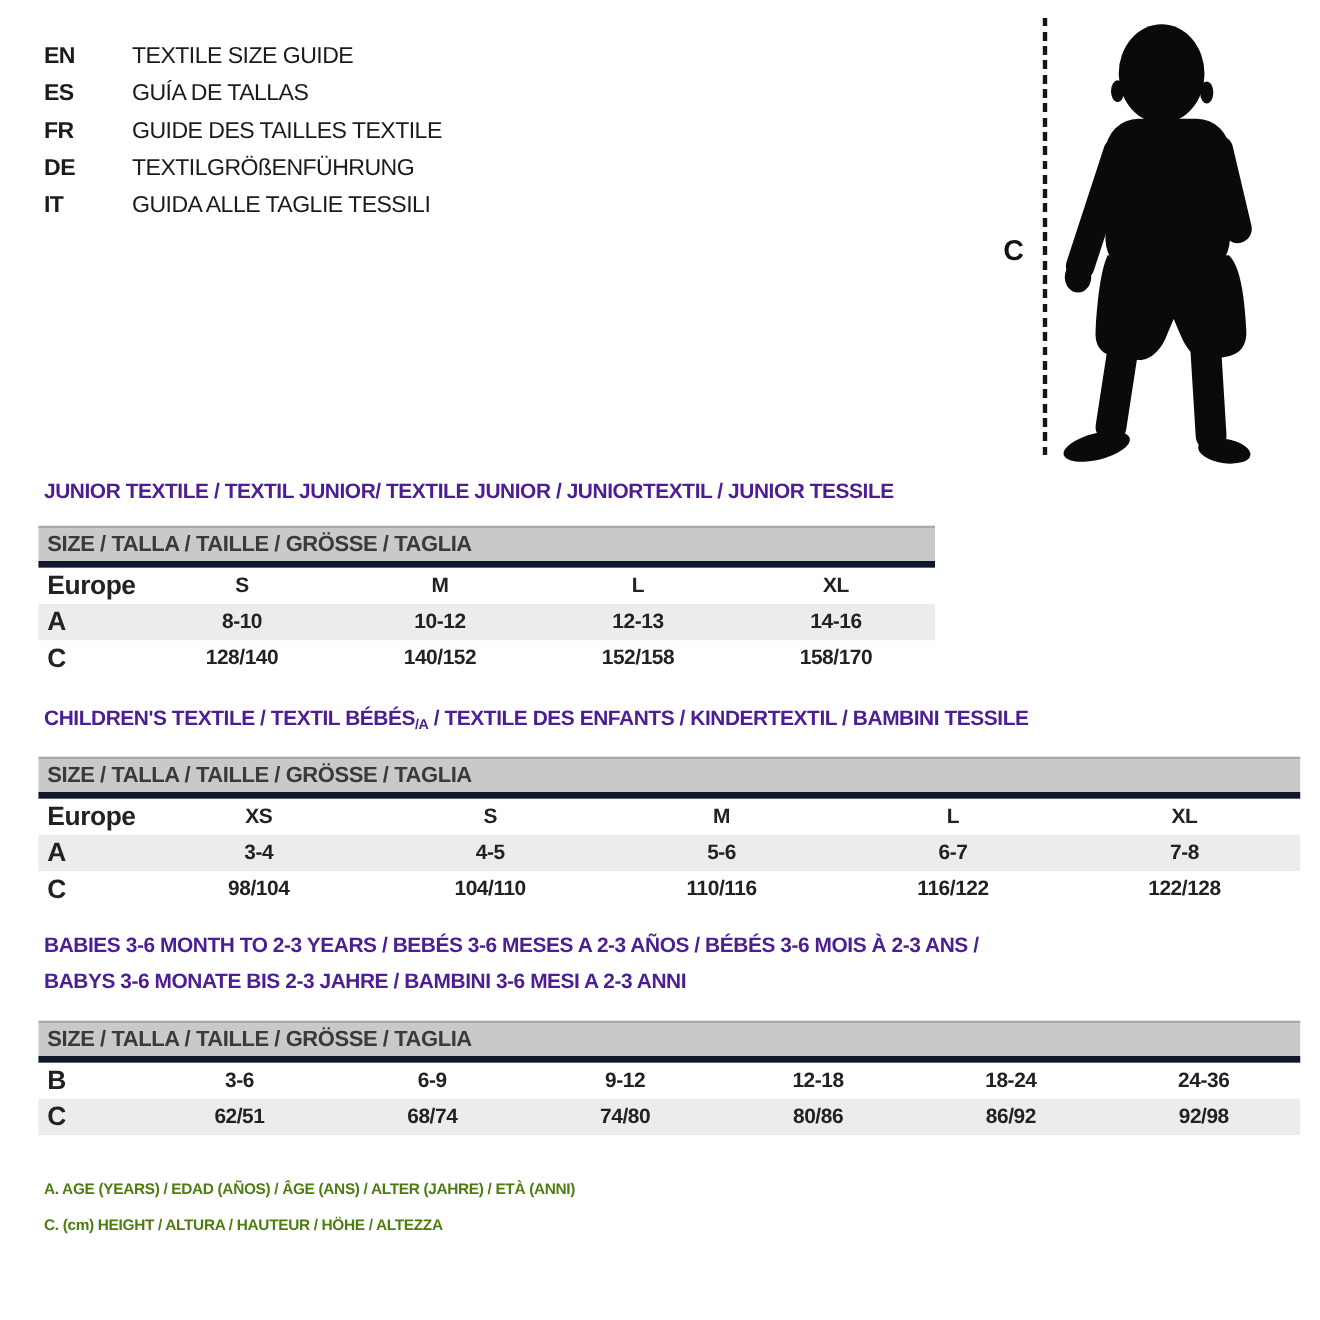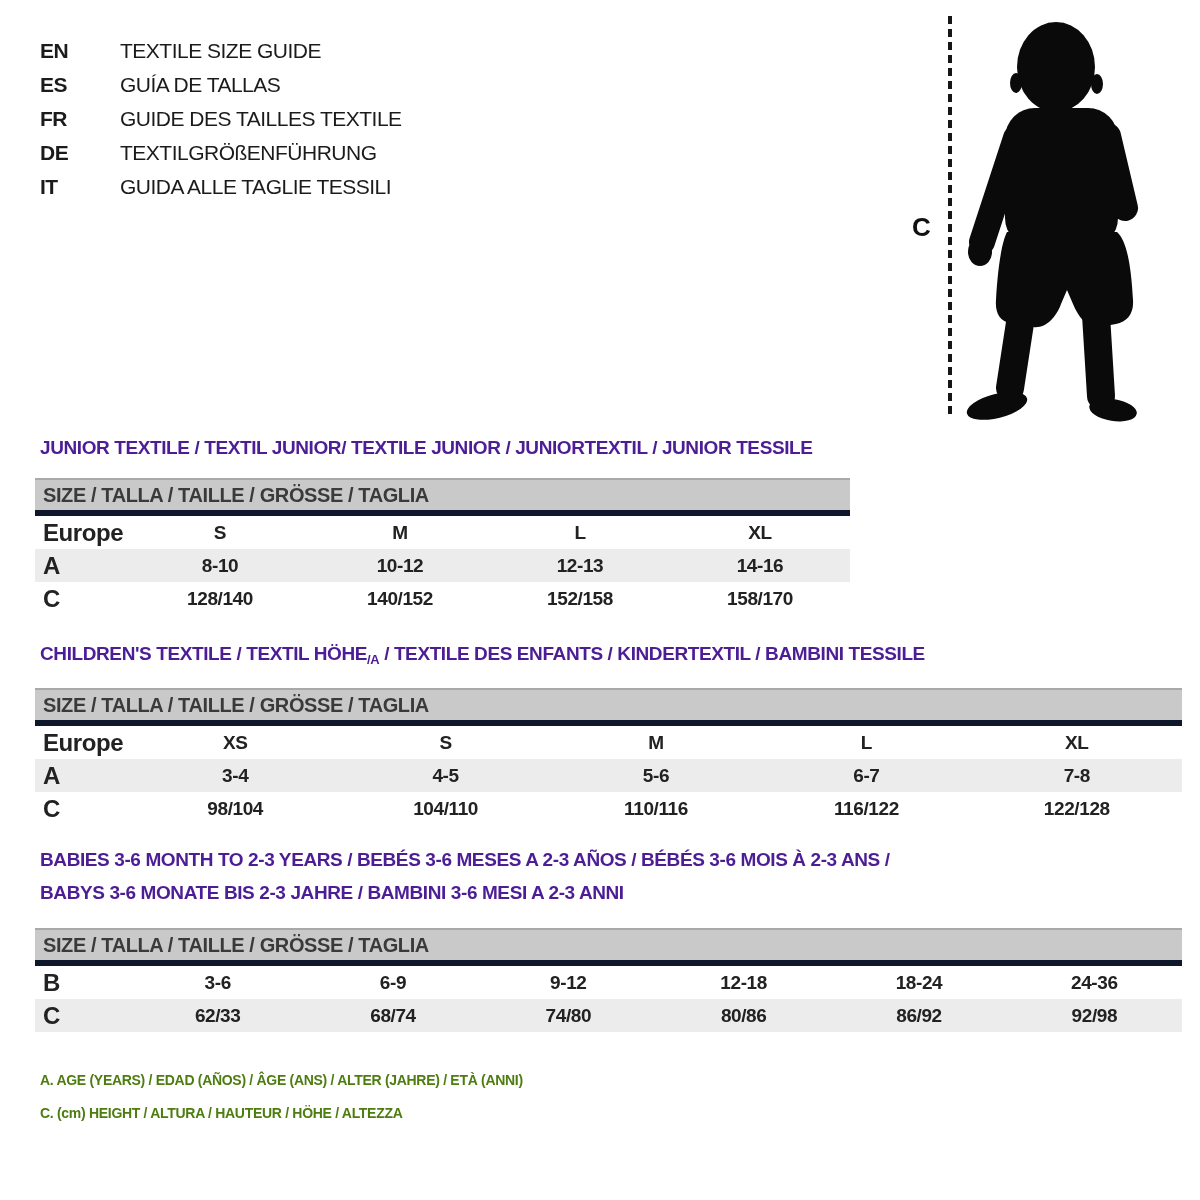--- a/index.html
+++ b/index.html
@@ -132,21 +132,21 @@
     <div class="row cols4">
       <span class="lbl">C</span>
       <span class="val">128/140</span>
       <span class="val">140/152</span>
       <span class="val">152/158</span>
       <span class="val">158/170</span>
     </div>
   </div>
 
   <h2 class="sec-title title-children">
-    <span>CHILDREN'S TEXTILE / TEXTIL HÖHE</span><span class="sub">/A</span><span> / TEXTILE DES ENFANTS / KINDERTEXTIL / BAMBINI TESSILE</span>
+    <span>CHILDREN'S TEXTILE / TEXTIL BÉBÉS</span><span class="sub">/A</span><span> / TEXTILE DES ENFANTS / KINDERTEXTIL / BAMBINI TESSILE</span>
   </h2>
   <div class="size-table t2">
     <div class="bar">SIZE / TALLA / TAILLE / GRÖSSE / TAGLIA</div>
     <div class="row cols5">
       <span class="lbl">Europe</span>
       <span class="val">XS</span>
       <span class="val">S</span>
       <span class="val">M</span>
       <span class="val">L</span>
       <span class="val">XL</span>
@@ -179,21 +179,21 @@
       <span class="lbl">B</span>
       <span class="val">3-6</span>
       <span class="val">6-9</span>
       <span class="val">9-12</span>
       <span class="val">12-18</span>
       <span class="val">18-24</span>
       <span class="val">24-36</span>
     </div>
     <div class="row cols6 shaded">
       <span class="lbl">C</span>
-      <span class="val">62/33</span>
+      <span class="val">62/51</span>
       <span class="val">68/74</span>
       <span class="val">74/80</span>
       <span class="val">80/86</span>
       <span class="val">86/92</span>
       <span class="val">92/98</span>
     </div>
   </div>
 
   <div class="legend">
     <span class="legend-line">A. AGE (YEARS) / EDAD (AÑOS) / ÂGE (ANS) / ALTER (JAHRE) / ETÀ (ANNI)</span>

